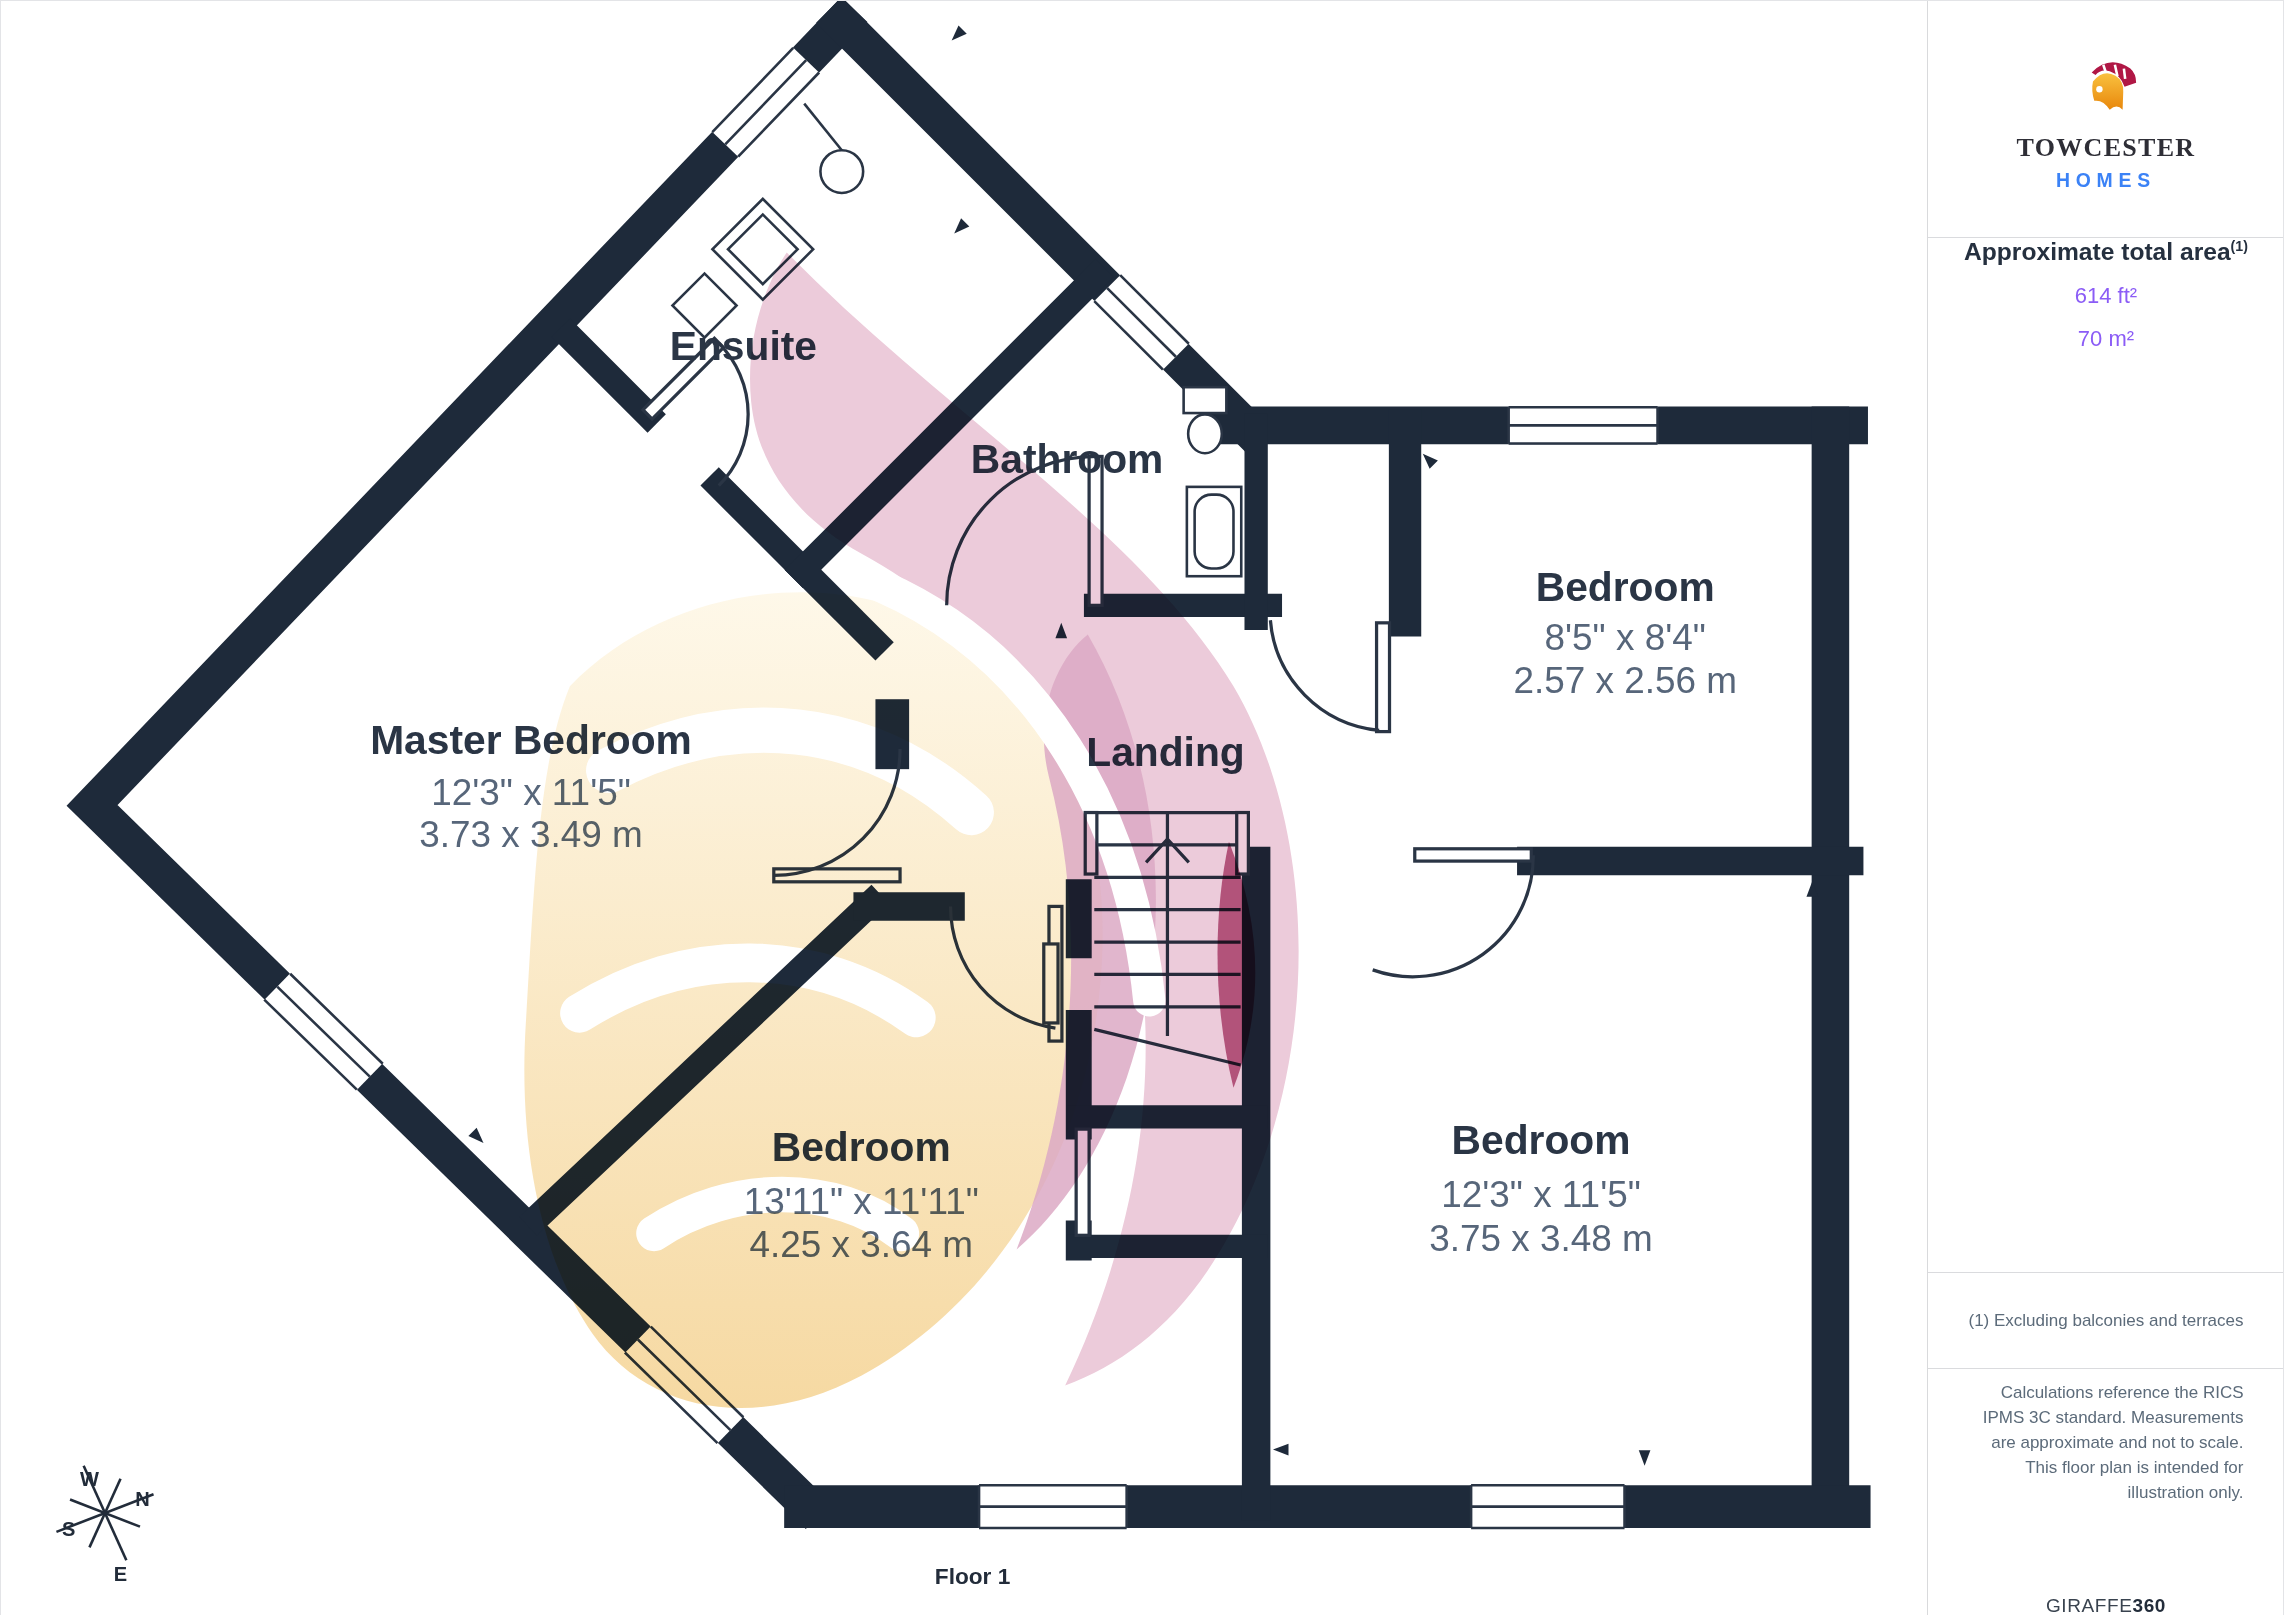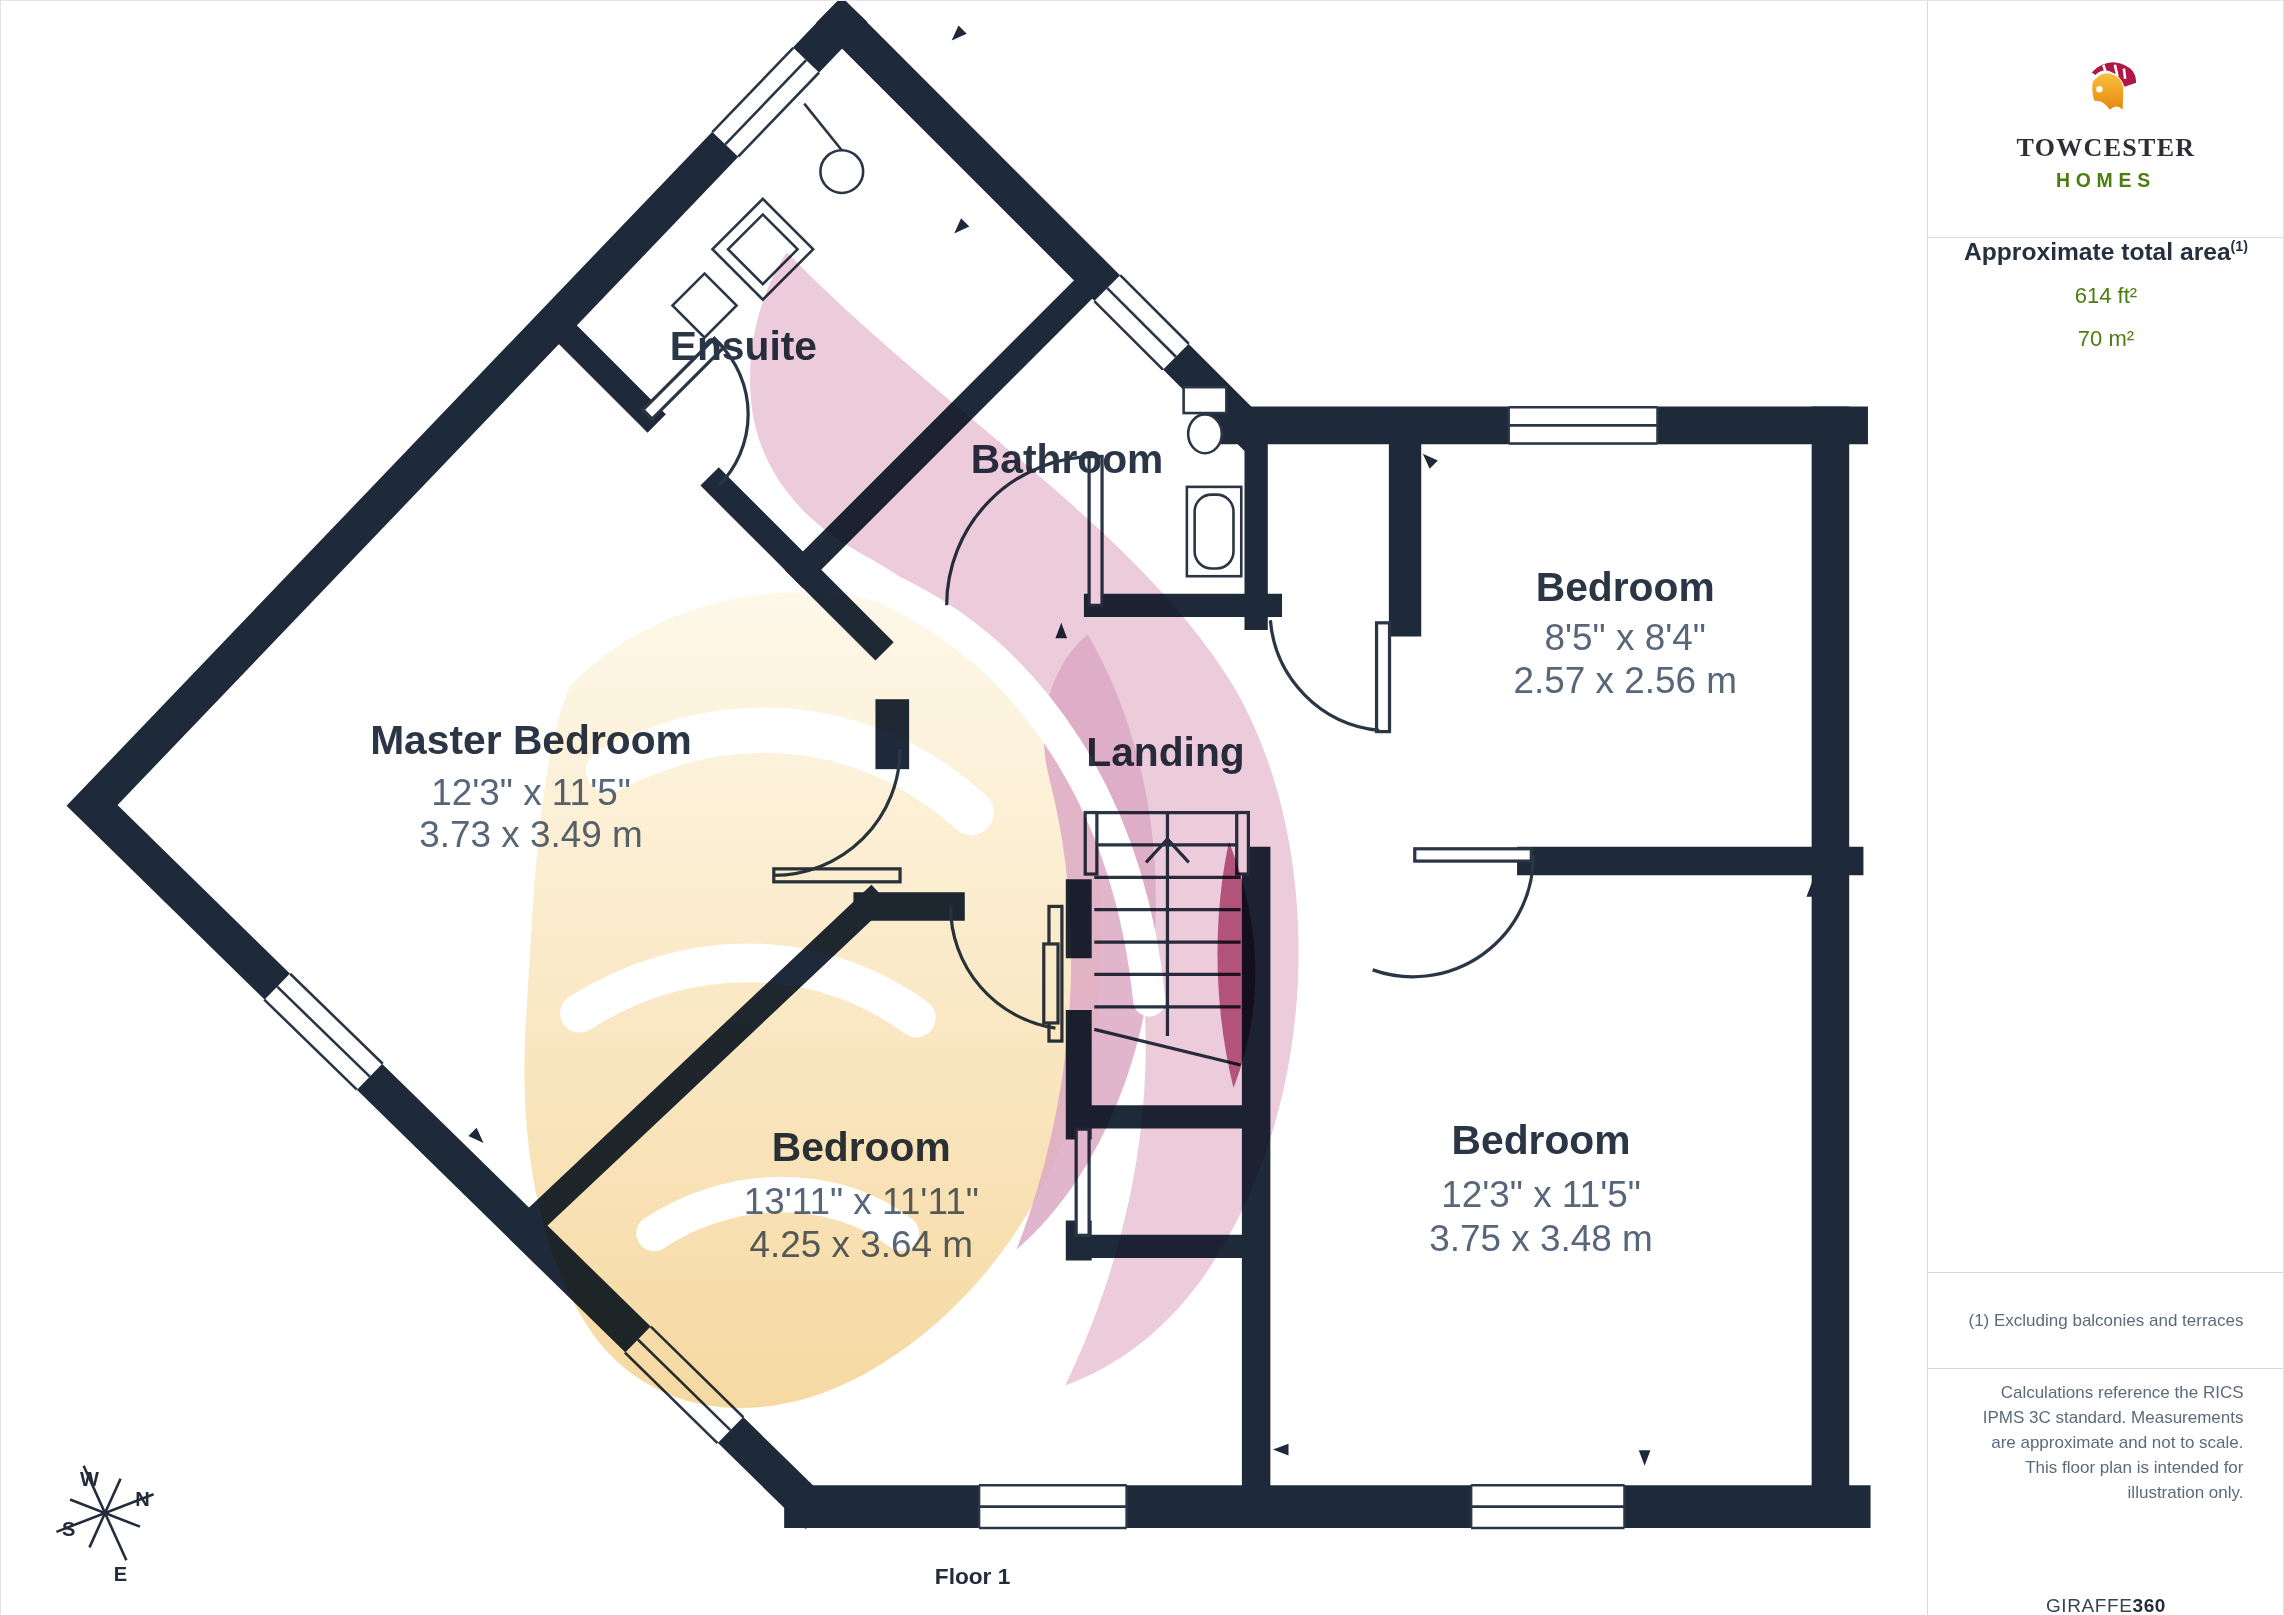--- a/index.html
+++ b/index.html
@@ -7,26 +7,26 @@
   .page-border{position:absolute;inset:0;border:1.3px solid #e3e4e7;pointer-events:none;z-index:50;}
   .plan{position:absolute;left:0;top:0;width:1927px;height:1616px;}
   svg text{user-select:none;}
   .room-title{font-family:"Liberation Sans",sans-serif;font-weight:700;font-size:63px;fill:#2a3545;text-anchor:middle;}
   .room-dims{font-family:"Liberation Sans",sans-serif;font-weight:400;font-size:57px;fill:#57667a;text-anchor:middle;}
   .floor-label{font-family:"Liberation Sans",sans-serif;font-weight:700;font-size:35px;fill:#222c3a;text-anchor:middle;}
   .compass-letter{font-family:"Liberation Sans",sans-serif;font-weight:700;font-size:31px;fill:#222c3a;text-anchor:middle;}
   .sidebar{position:absolute;left:1927px;top:0;width:356px;height:1616px;border-left:1.3px solid #d9dadc;display:flex;flex-direction:column;background:#fff;}
   .logo-section{height:238px;box-sizing:border-box;border-bottom:1.3px solid #dadbde;display:flex;flex-direction:column;align-items:center;justify-content:center;padding-top:11.7px;}
   .brand-name{font-family:"Liberation Serif",serif;font-size:26px;letter-spacing:1.3px;color:#2e2e36;margin-top:9px;font-weight:600;}
-  .brand-sub{font-size:19.4px;font-weight:700;color:#4d7c0f;letter-spacing:5.8px;margin-top:6.5px;}
+  .brand-sub{font-size:19.4px;font-weight:700;color:#3b82f6;letter-spacing:5.8px;margin-top:6.5px;}
   .mid-section{flex:1;display:flex;align-items:flex-start;justify-content:center;}
   .area-block{text-align:center;}
   .area-title{font-size:24.6px;font-weight:700;color:#25303f;}
   .area-title sup{font-size:14.2px;font-weight:700;}
-  .area-value{font-size:22px;color:#4d7c0f;margin-top:17px;}
+  .area-value{font-size:22px;color:#8b5cf6;margin-top:17px;}
   .footnote-section{height:97px;box-sizing:border-box;border-top:1.3px solid #dadbde;border-bottom:1.3px solid #dadbde;display:flex;align-items:center;justify-content:center;}
   .footnote-section p{margin:0;font-size:17px;color:#5c6b7a;text-align:center;}
   .disclaimer-section{height:247px;display:flex;flex-direction:column;align-items:center;justify-content:center;gap:38px;padding:0 28.5px;box-sizing:border-box;}
   .disclaimer{margin:12px;font-size:17px;line-height:25px;color:#5c6b7a;text-align:right;}
   .giraffe{font-size:19px;color:#39434f;letter-spacing:0.6px;margin-top:40px;}
   .giraffe b{color:#222c3a;font-weight:700;}
 </style>
 </head>
 <body>
 

